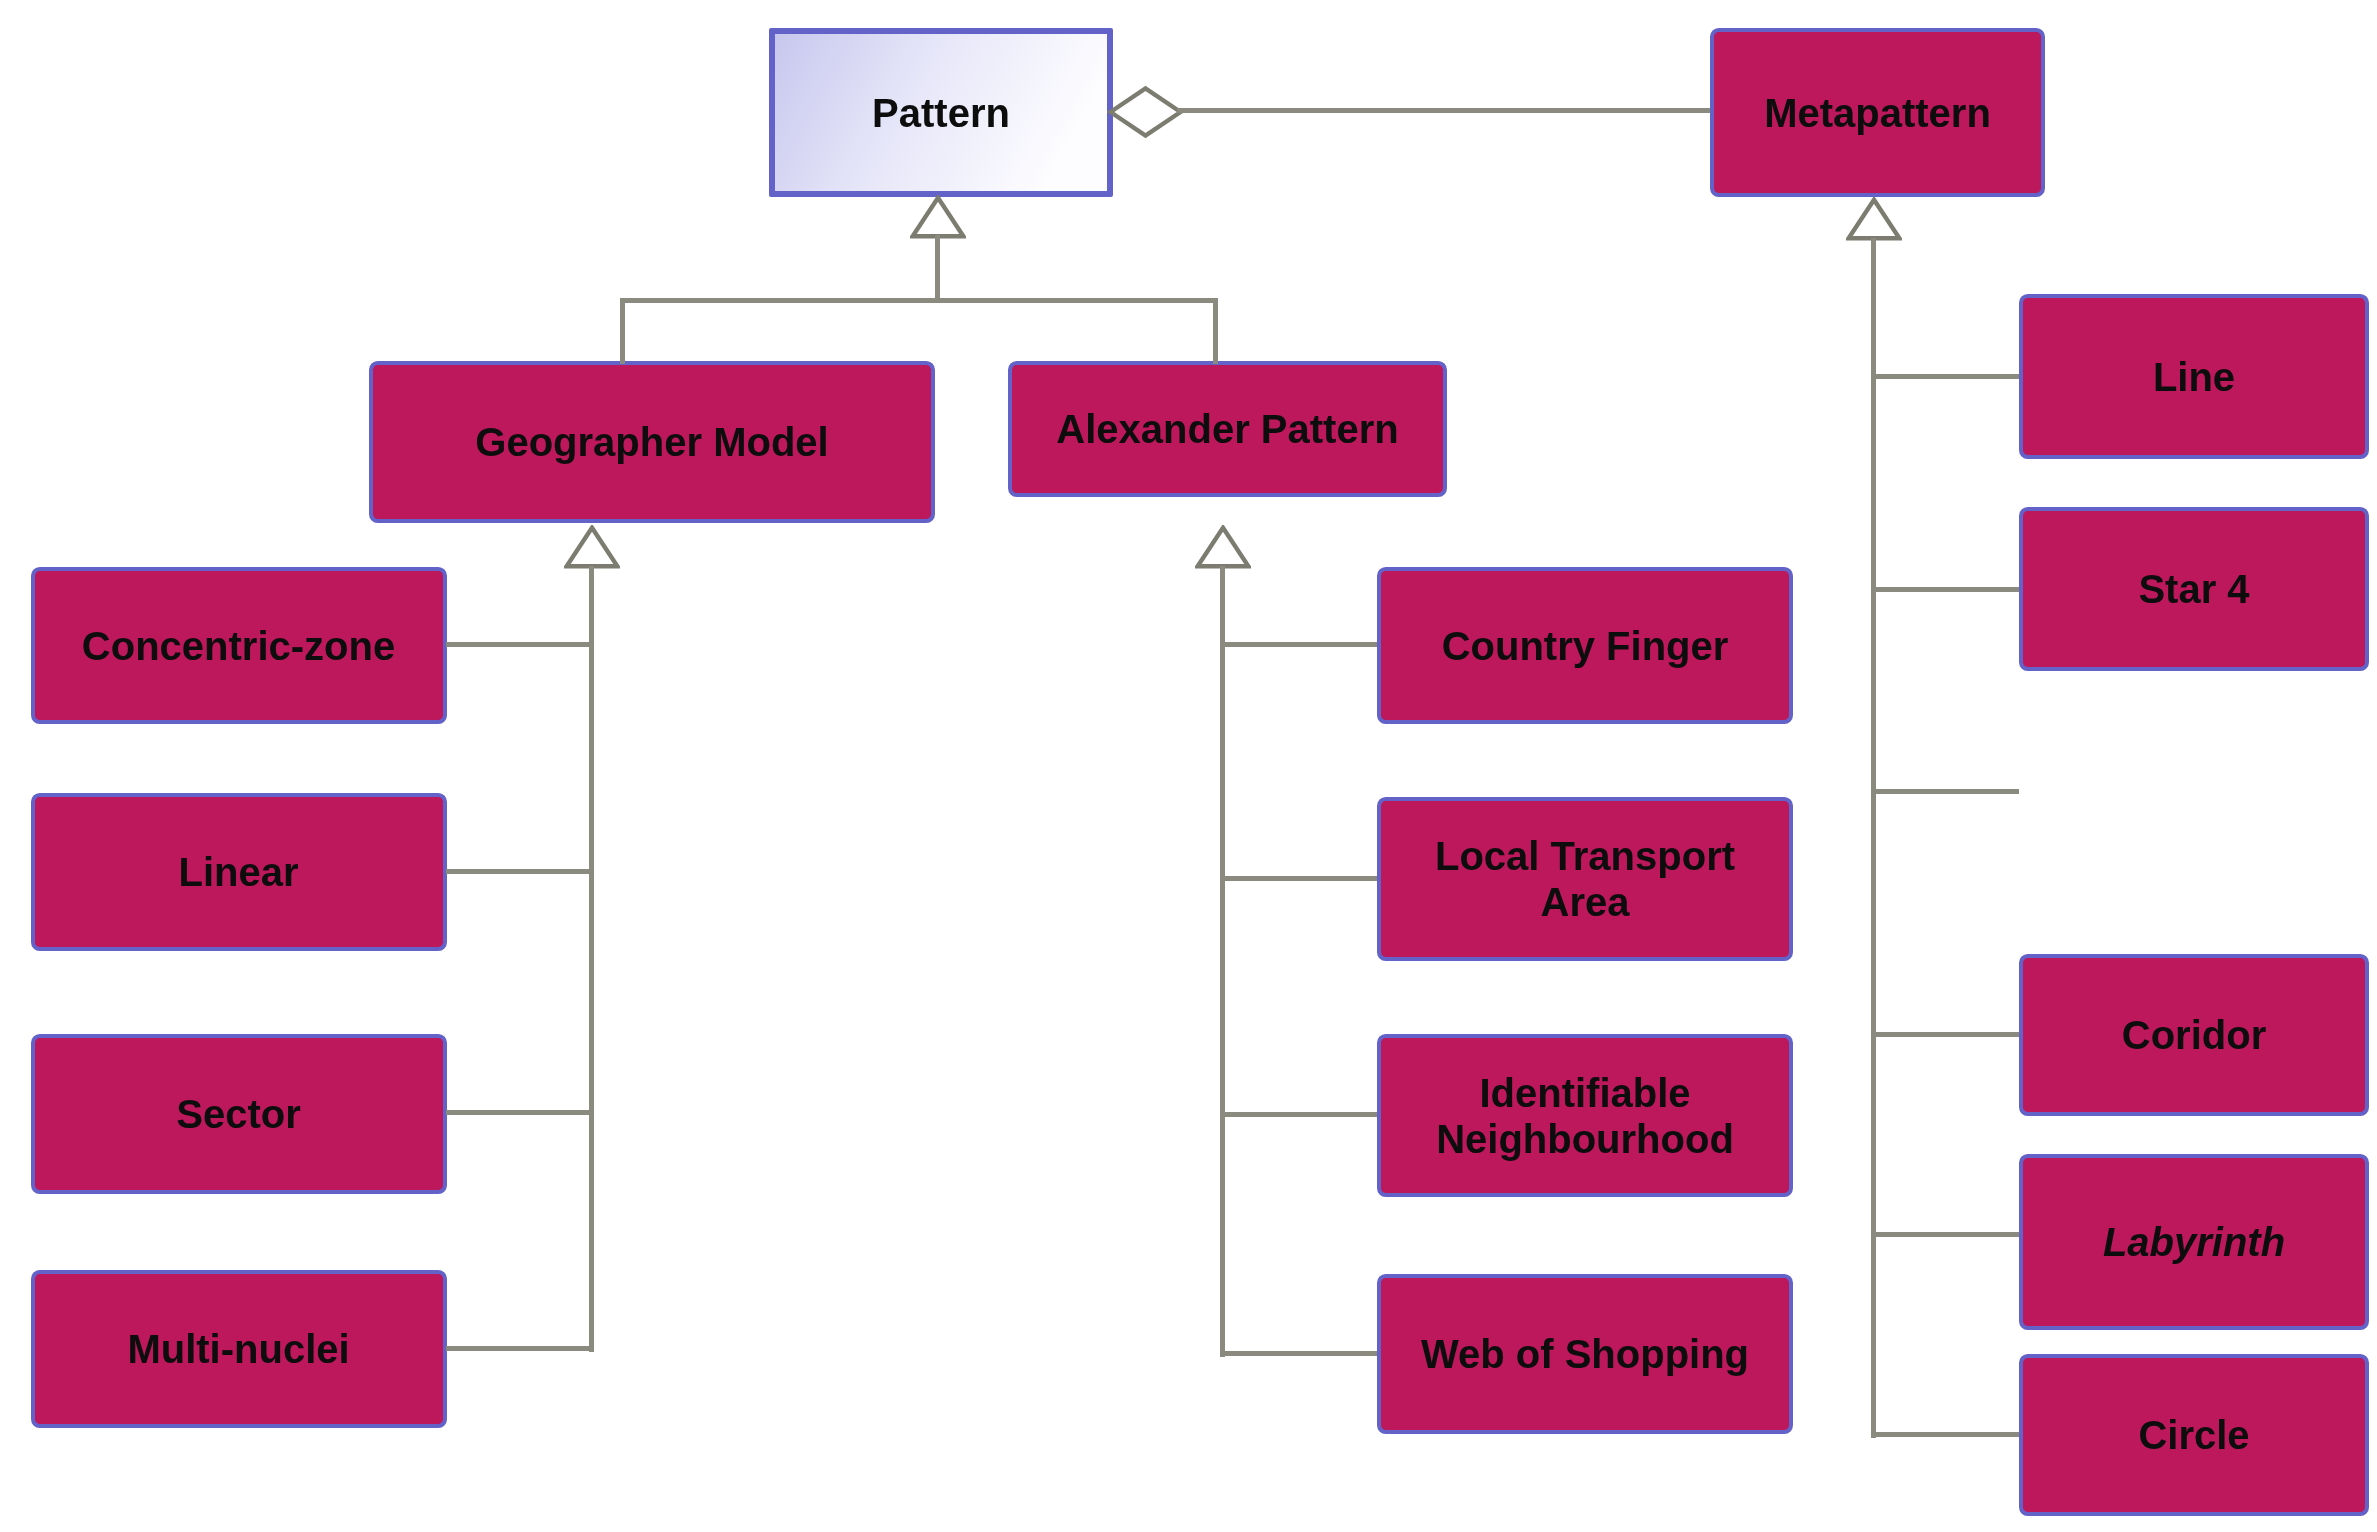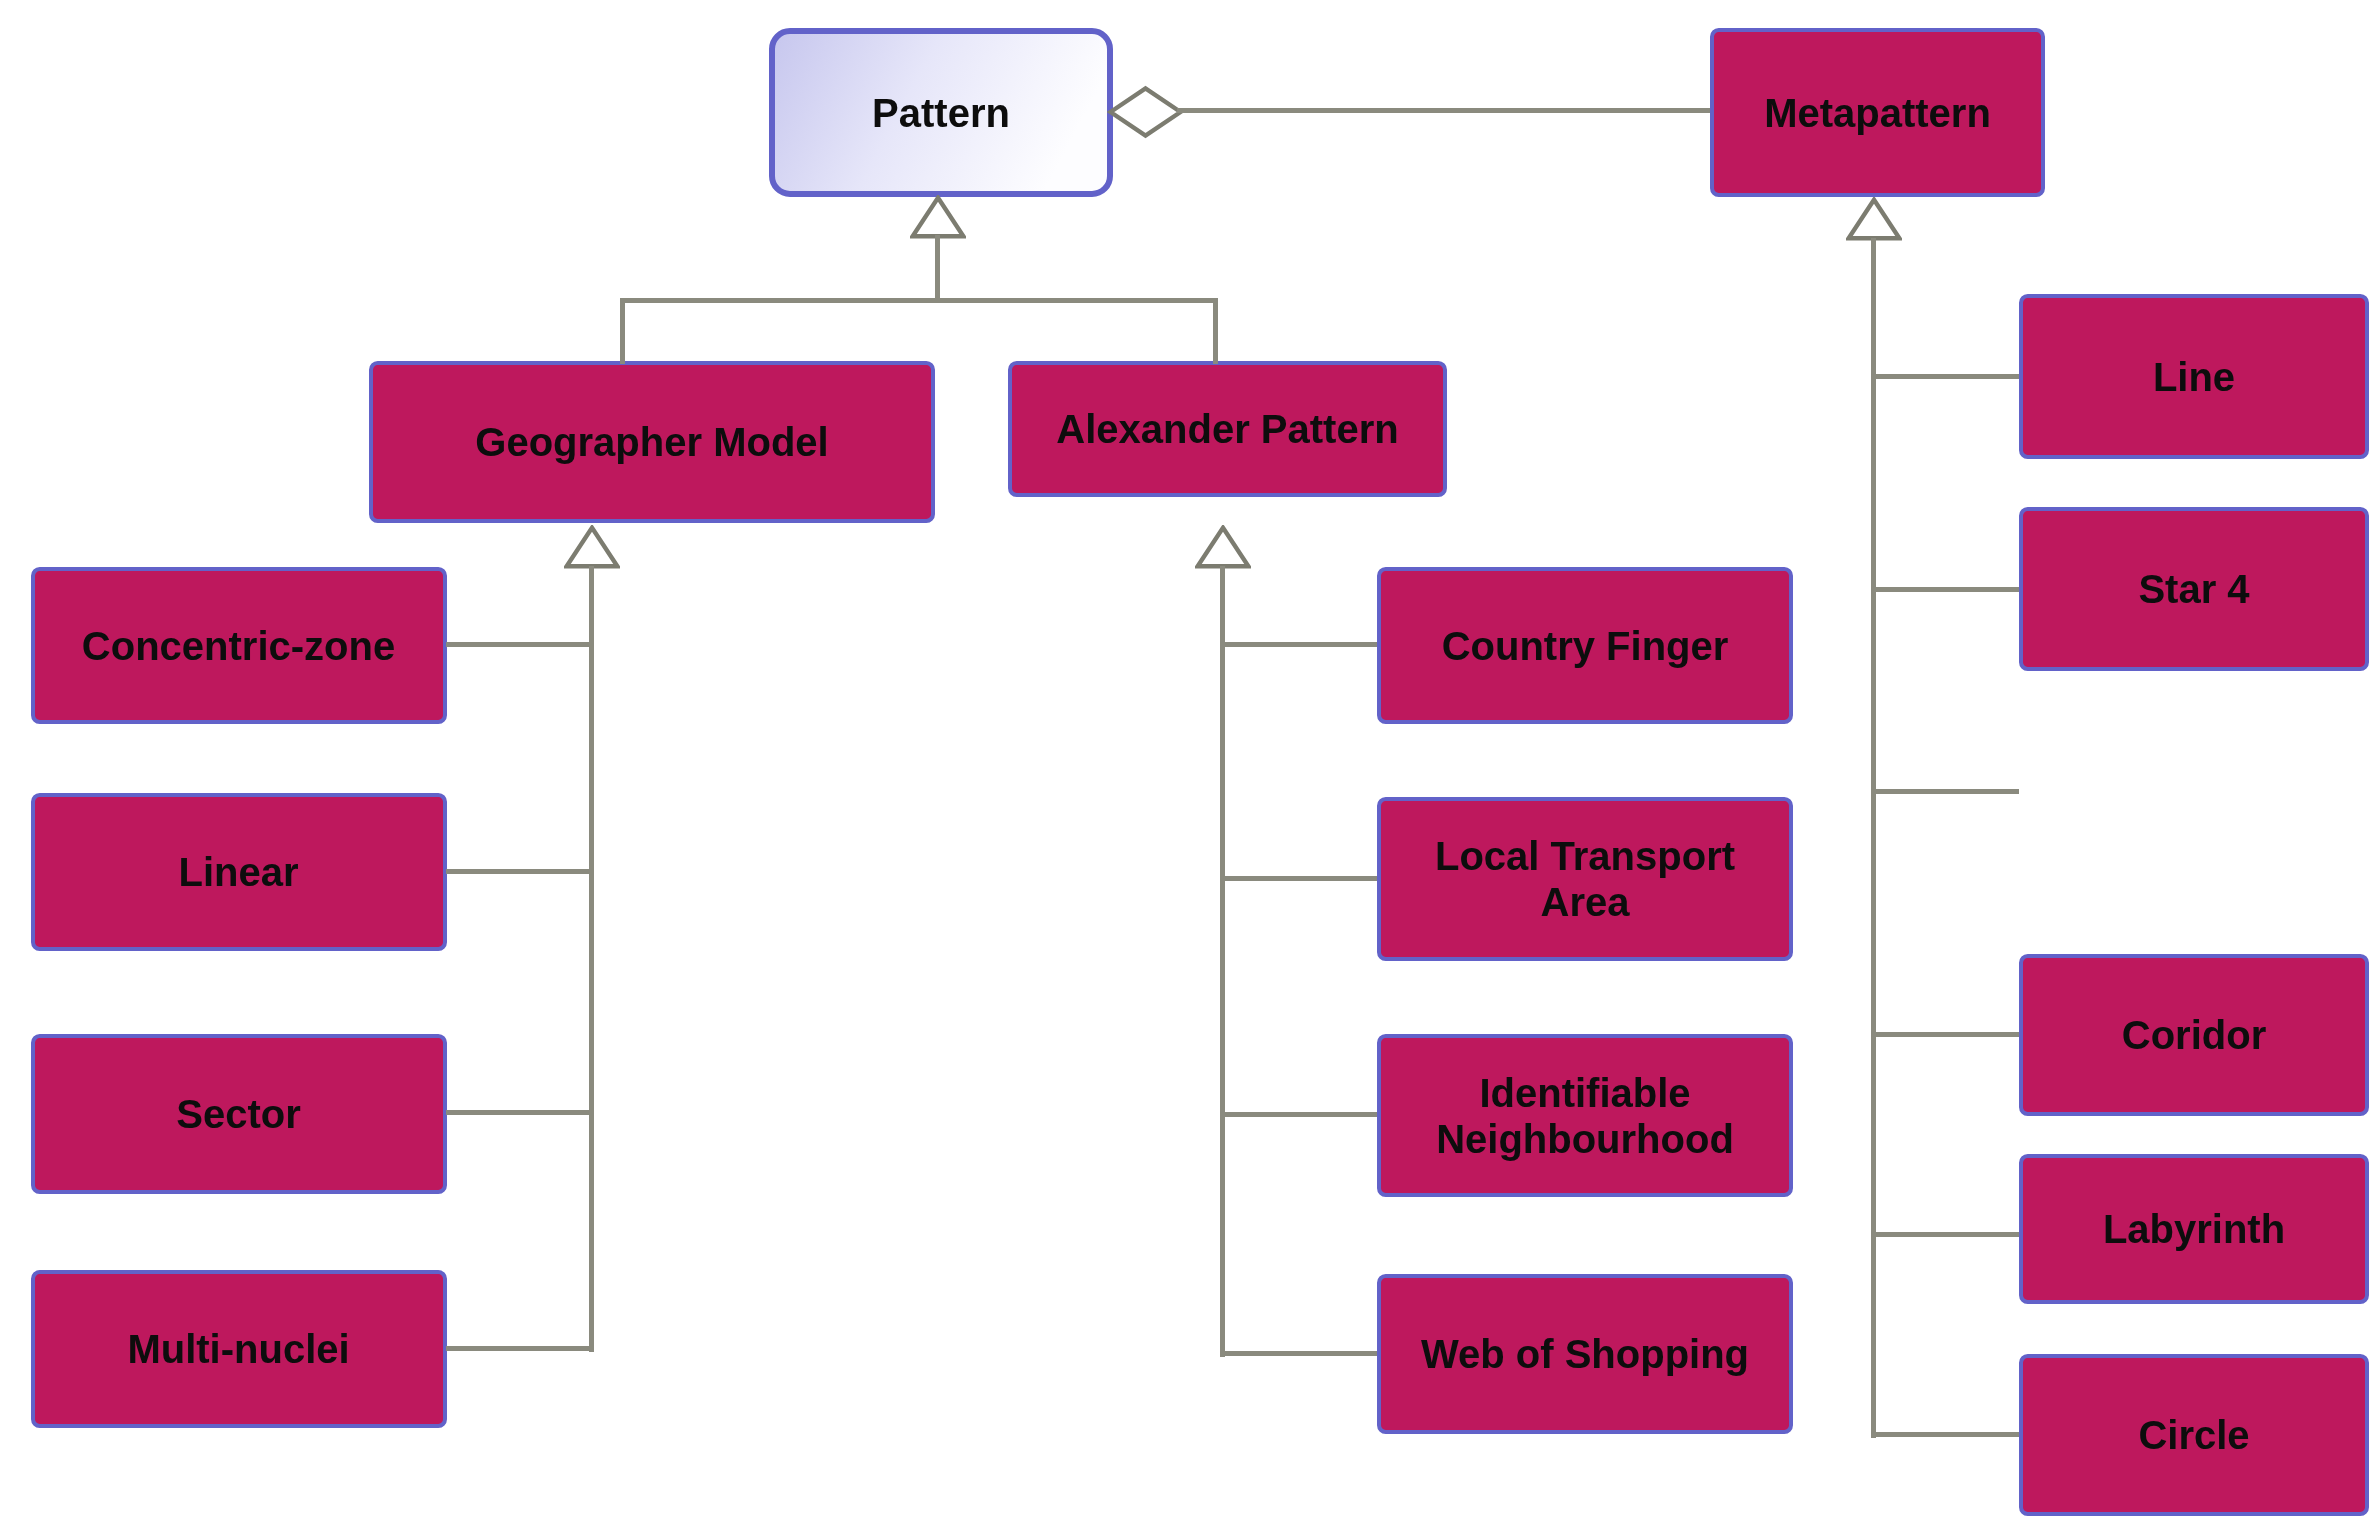--- a/index.html
+++ b/index.html
@@ -19,21 +19,21 @@
     display:flex;align-items:center;justify-content:center;
     text-align:center;
     font-weight:bold;
     font-size:40px;
     line-height:1.15;
     color:#0d0d0d;
     padding:0 7px;
   }
   .node.root{
     border-width:6.1px;
-    border-radius:21px;
+    border-radius:2px;
     background:linear-gradient(118deg,#c7c7ee 0%,#e6e6f9 40%,#fdfdff 85%);
   }
   .hline,.vline{position:absolute;background:#8a8a7e;}
   .hline{height:5.2px;}
   .vline{width:5.2px;}
   .glyph{position:absolute;}
 </style>
 </head>
 <body>
 
@@ -53,21 +53,21 @@
   <div class="node" style="left:30.5px;top:1270px;width:416px;height:158px;">Multi-nuclei</div>
 
   <div class="node" style="left:1377px;top:567px;width:416px;height:157px;">Country Finger</div>
   <div class="node" style="left:1377px;top:797px;width:416px;height:164px;">Local Transport Area</div>
   <div class="node" style="left:1377px;top:1034px;width:416px;height:163px;">Identifiable Neighbourhood</div>
   <div class="node" style="left:1377px;top:1274px;width:416px;height:160px;">Web of Shopping</div>
 
   <div class="node" style="left:2019px;top:294px;width:350px;height:165px;">Line</div>
   <div class="node" style="left:2019px;top:507px;width:350px;height:164px;">Star 4</div>
   <div class="node" style="left:2019px;top:954px;width:350px;height:162px;">Coridor</div>
-  <div class="node" style="left:2019px;top:1154px;width:350px;height:150px;">Labyrinth</div>
+  <div class="node" style="left:2019px;top:1154px;width:350px;height:176px;font-style:italic;">Labyrinth</div>
   <div class="node" style="left:2019px;top:1354px;width:350px;height:162px;">Circle</div>
 
   <svg class="glyph" style="left:1107px;top:84px;" width="77" height="56" viewBox="0 0 88 64">
     <polygon points="4,32 44,5 84,32 44,59" fill="#ffffff" stroke="#7c7c70" stroke-width="5"></polygon>
   </svg>
   <div class="hline" style="left:1177px;top:108px;width:533px;"></div>
 
   <svg class="glyph" style="left:910px;top:195px;" width="56" height="44" viewBox="0 0 64 50">
     <polygon points="32,3 61,47 3,47" fill="#ffffff" stroke="#7c7c70" stroke-width="5"></polygon>
   </svg>

